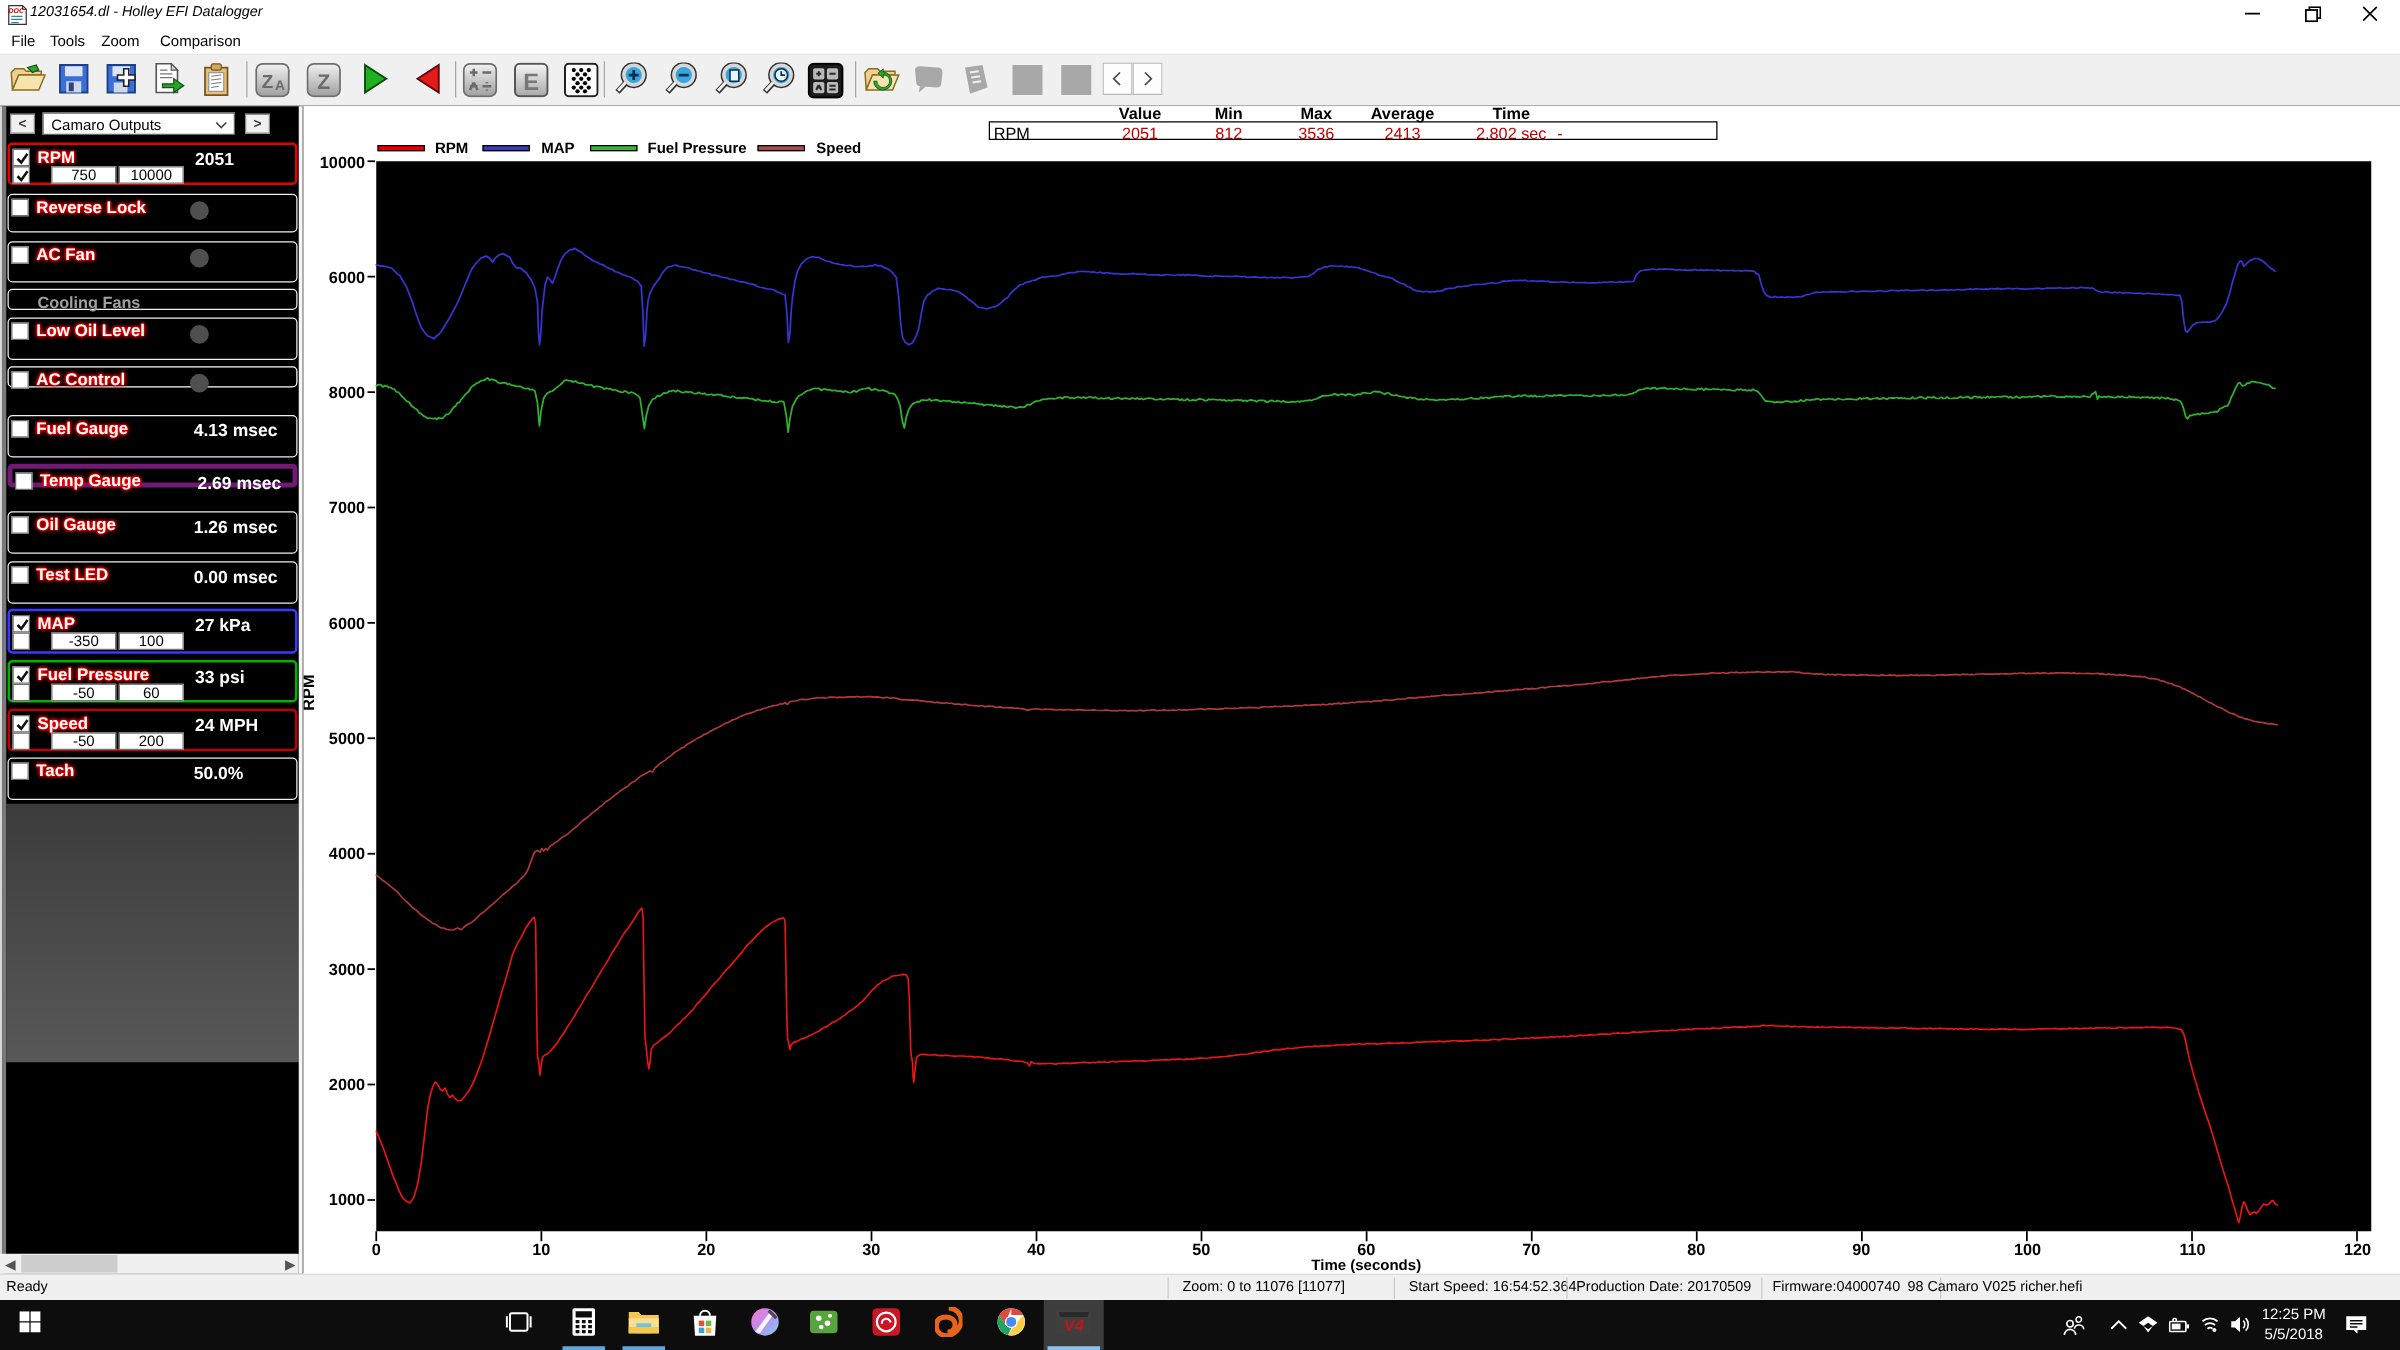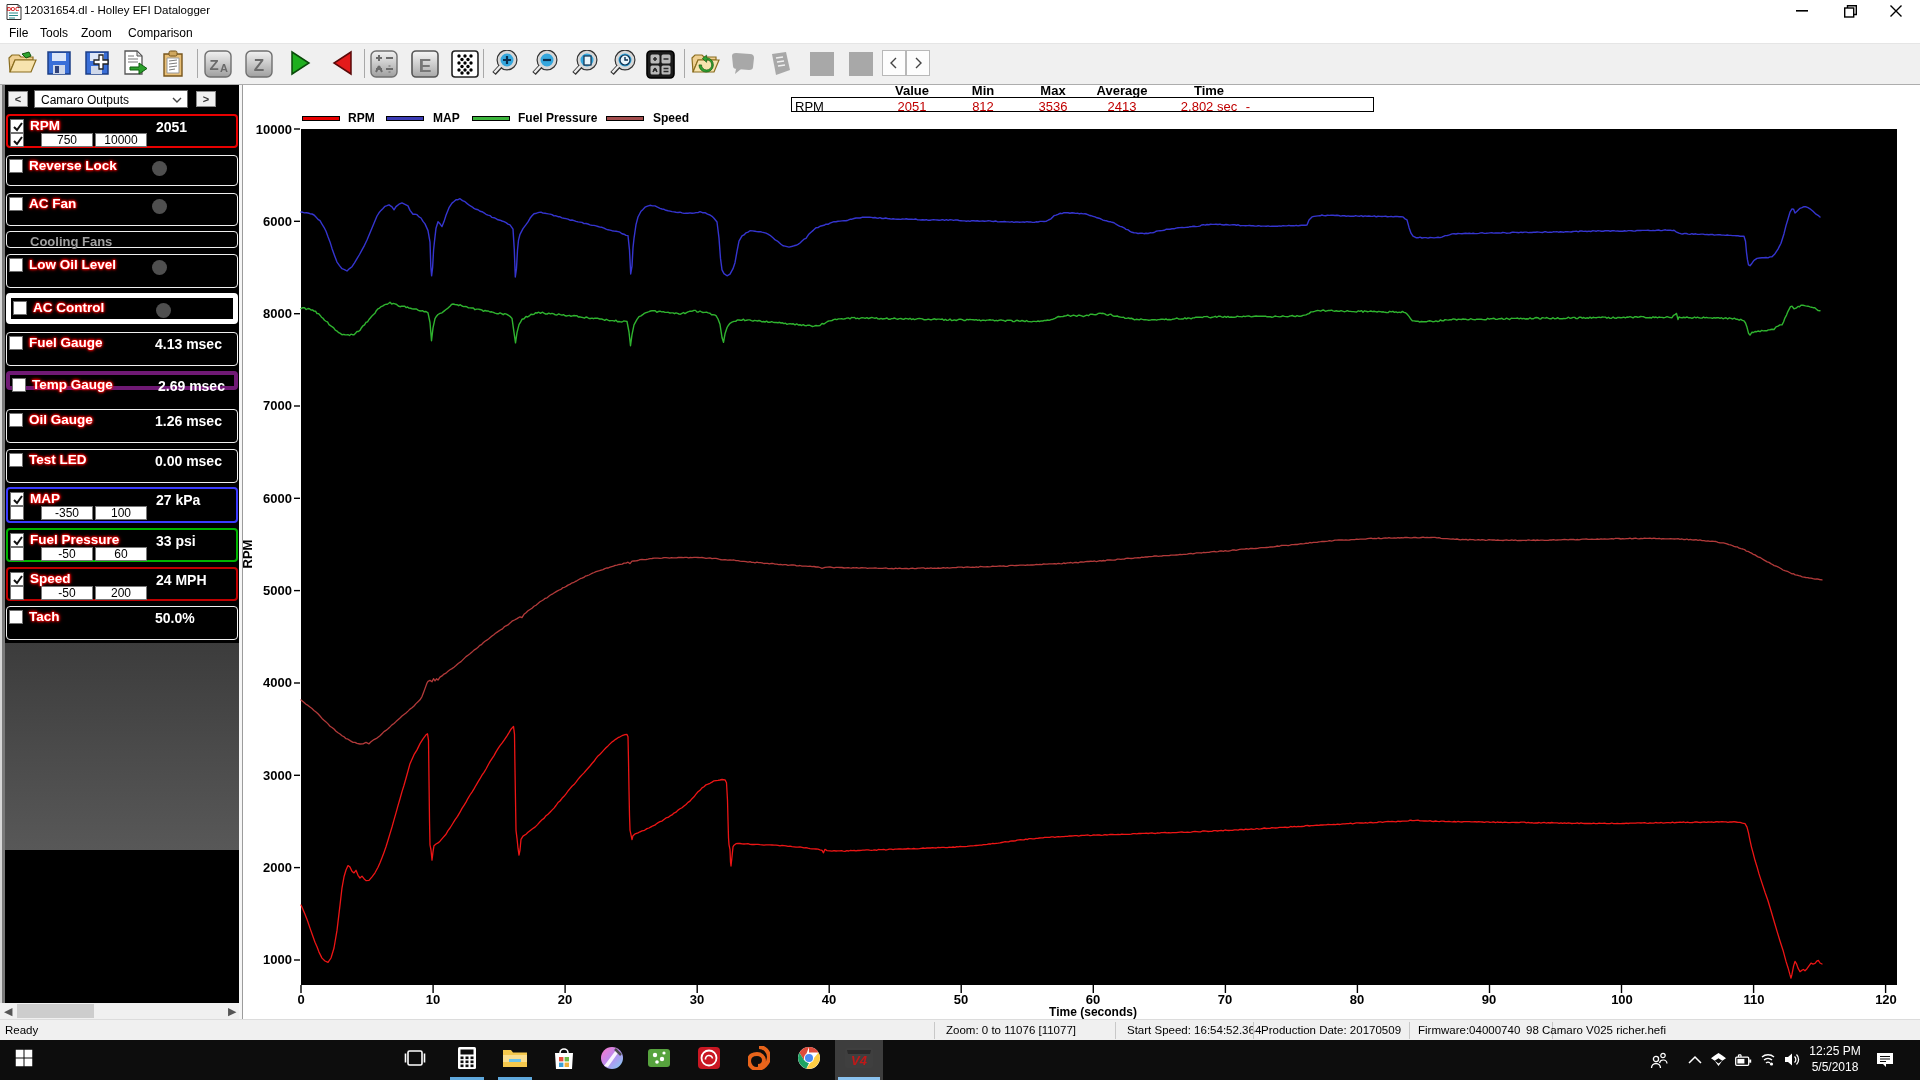--- a/index.html
+++ b/index.html
@@ -1,16 +1,16 @@
 <!DOCTYPE html>
 <html><head><meta charset="utf-8"><style>
 *{margin:0;padding:0;box-sizing:border-box;}
 html,body{width:1920px;height:1080px;overflow:hidden;background:#fff;font-family:"Liberation Sans",sans-serif;}
 .abs{position:absolute;}
-#titlebar{position:absolute;left:0;top:0;width:1920px;height:23px;background:#fff;}
+#titlebar{position:absolute;left:0;top:0;width:1920px;height:23px;background:#fff;font-style:italic;}
 #title-text{position:absolute;left:24px;top:4px;font-size:11.5px;color:#000;}
 #menubar{position:absolute;left:0;top:23px;width:1920px;height:21px;background:#fff;border-bottom:1px solid #e5e5e5;}
 .menuitem{position:absolute;top:3px;font-size:12px;color:#000;}
 #toolbar{position:absolute;left:0;top:44px;width:1920px;height:41px;background:#f0f0f0;border-bottom:1px solid #adadad;}
 .tbtn{position:absolute;top:6px;}
 .tsep{position:absolute;top:5px;width:1px;height:29px;background:#a8a8a8;}
 #leftpanel{position:absolute;left:0;top:85px;width:242px;height:934px;background:#000;}
 .lp-edge{position:absolute;left:0;top:0;width:2px;height:934px;background:#d7d7d7;}
 .lp-edge2{position:absolute;left:2px;top:0;width:3px;height:934px;background:#7a7a7a;}
 .chbox{position:absolute;left:6px;width:232px;background:#000;border:1px solid #f0f0f0;border-radius:4px;}
@@ -350,21 +350,21 @@
       <div class="gcirc" style="top:5px"></div>
     </div>
     <div class="chbox" style="top:146px;height:17px;border:1px solid #f0f0f0">
       <div style="position:absolute;left:23px;top:2px;font-size:13px;font-weight:bold;color:#a0a0a0;">Cooling Fans</div>
     </div>
     <div class="chbox" style="top:169px;height:34px;border:1px solid #f0f0f0">
       <div class="cb" style="left:2px;top:3px"></div>
       <div class="chlabel">Low Oil Level</div>
       <div class="gcirc" style="top:5px"></div>
     </div>
-    <div class="chbox" style="top:208px;height:31px;border:5px solid #ffffff">
+    <div class="chbox" style="top:208px;height:17px;border:1px solid #ffffff">
       <div class="cb" style="left:2px;top:3px"></div>
       <div class="chlabel">AC Control</div>
       <div class="gcirc" style="top:5px"></div>
     </div>
     <div class="chbox" style="top:247px;height:34px;border:1px solid #f0f0f0">
       <div class="cb" style="left:2px;top:3px"></div>
       <div class="chlabel">Fuel Gauge</div>
       <div class="chval">4.13 msec</div>
     </div>
     <div class="chbox" style="top:286px;height:19px;border:4px solid #701a75">

